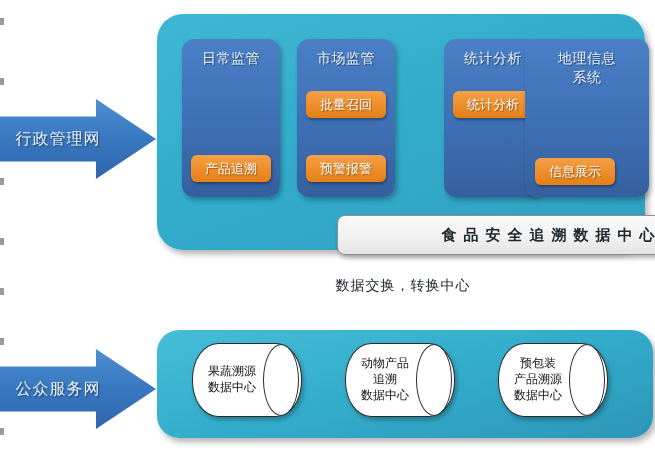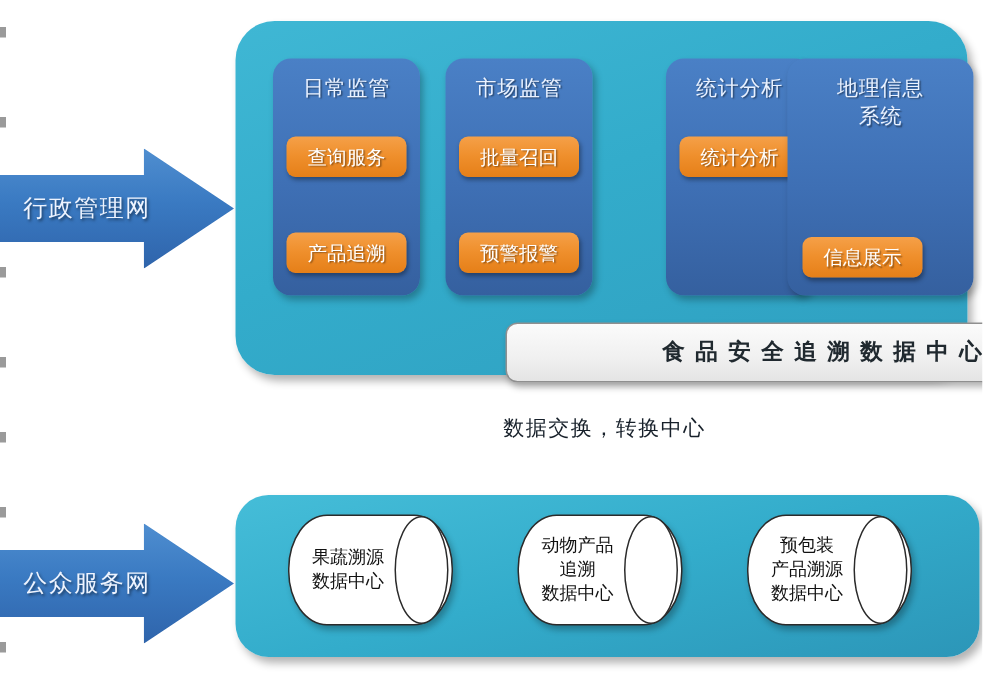--- a/index.html
+++ b/index.html
@@ -225,21 +225,20 @@
   <div class="tick" style="top:178px"></div>
   <div class="tick" style="top:238px"></div>
   <div class="tick" style="top:288px"></div>
   <div class="tick" style="top:338px"></div>
   <div class="tick" style="top:428px"></div>
 
   <div id="top-container">
 
     <div class="module m0">
       <div class="module-title">日常监管</div>
-      <div class="btn b0">查询服务</div>
       <div class="btn b1">产品追溯</div>
     </div>
 
     <div class="module m1">
       <div class="module-title">市场监管</div>
       <div class="btn b0">批量召回</div>
       <div class="btn b1">预警报警</div>
     </div>
 
     <div class="module m2">

